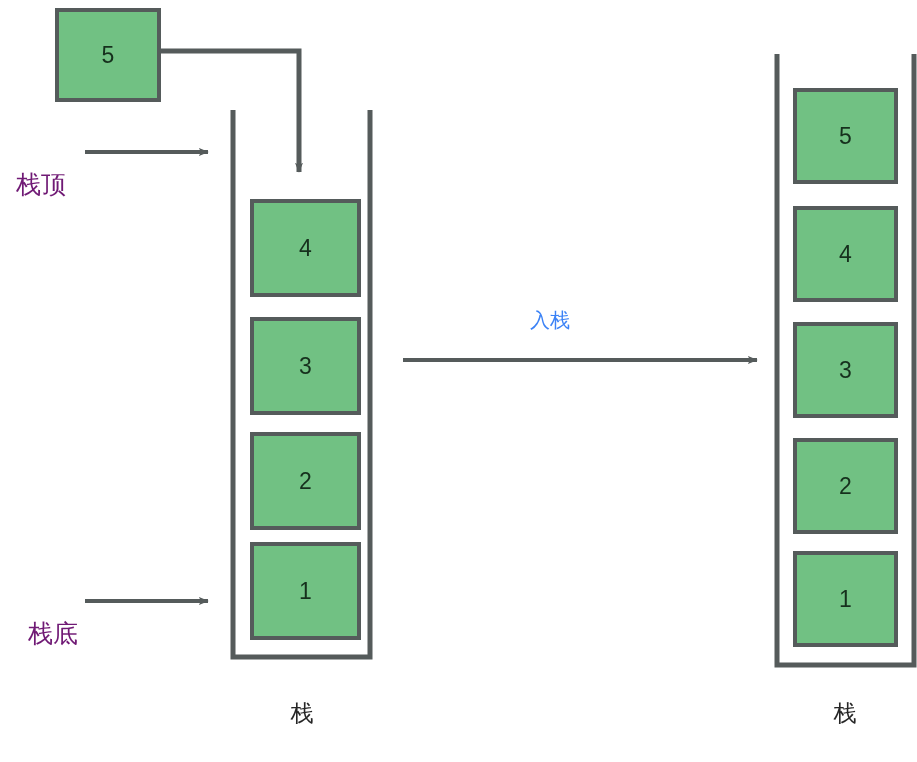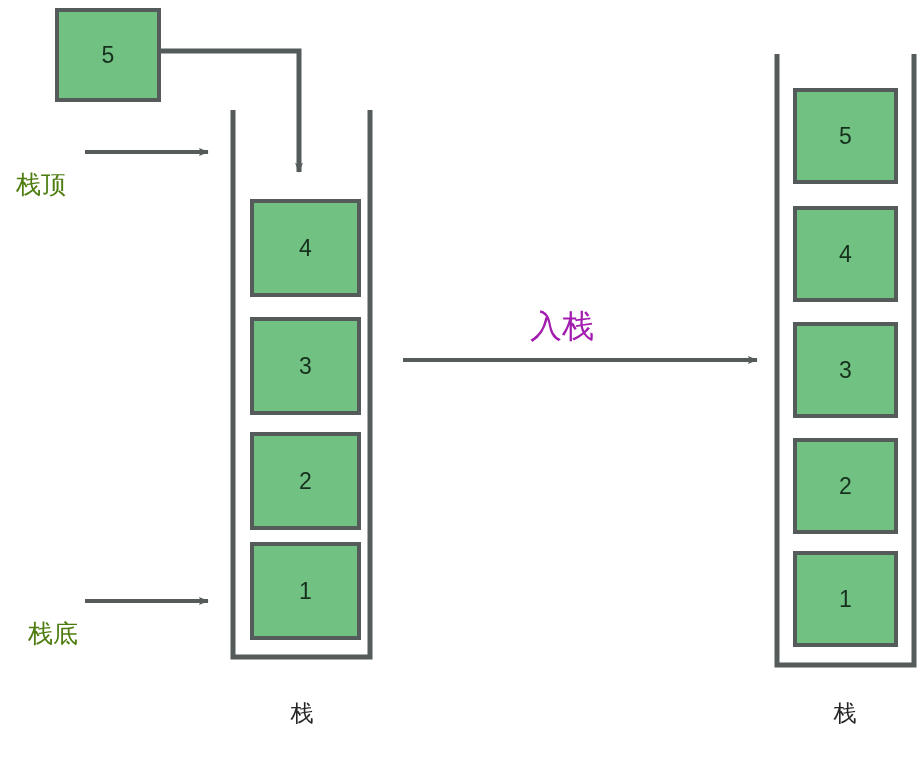--- a/index.html
+++ b/index.html
@@ -32,39 +32,39 @@
     display: flex;
     align-items: center;
     justify-content: center;
     color: #16301d;
     font-size: 23px;
     font-family: "Liberation Sans", "DejaVu Sans", sans-serif;
     line-height: 1;
   }
   .cjk-label {
     position: absolute;
-    color: #4d7c0f;
+    color: #701a75;
     font-size: 25px;
     font-family: "Liberation Sans", "DejaVu Sans", sans-serif;
     white-space: nowrap;
     line-height: 1;
   }
   .caption-label {
     position: absolute;
     color: #262626;
     font-size: 23px;
     font-family: "Liberation Sans", "DejaVu Sans", sans-serif;
     white-space: nowrap;
     line-height: 1;
     text-align: center;
   }
   .op-label {
     position: absolute;
-    color: #a21caf;
-    font-size: 32px;
+    color: #3b82f6;
+    font-size: 20px;
     font-family: Liberation Sans, sans-serif;
     white-space: nowrap;
     line-height: 1;
   }
 </style>
 </head>
 <body>
 
 <div id="canvas">
 

